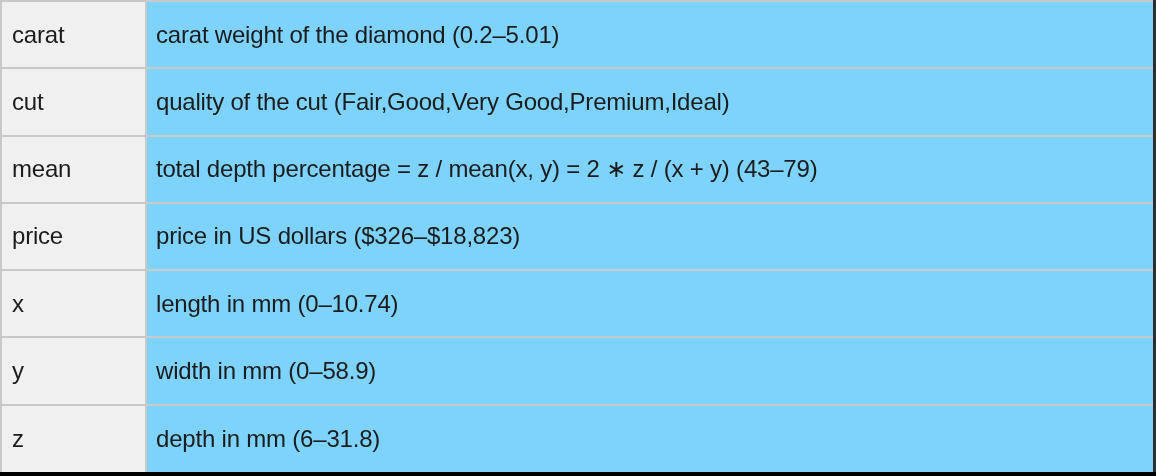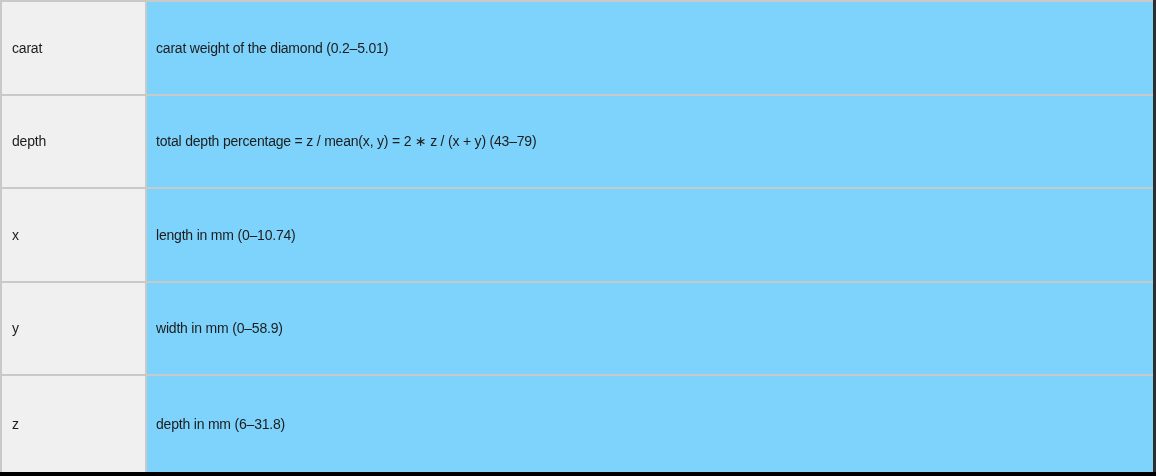--- a/index.html
+++ b/index.html
@@ -5,21 +5,21 @@
   * { box-sizing: border-box; }
   html, body { margin: 0; padding: 0; background: #ffffff; }
   body { width: 1156px; height: 476px; overflow: hidden; }
 
   table.doc-table {
     border-collapse: collapse;
     table-layout: fixed;
     width: 1156px;
     height: 476px;
     font-family: "Liberation Sans", "DejaVu Sans", sans-serif;
-    font-size: 14px;
+    font-size: 24px;
     letter-spacing: -0.2px;
     color: #1c1c1c;
     border-top: 2px solid #c9c9c9;
     border-left: 2px solid #c9c9c9;
     border-right: 3px solid #2e2e2e;
     border-bottom: 4px solid #000000;
   }
   td {
     border: 2px solid #c9c9c9;
     vertical-align: middle;
@@ -39,22 +39,30 @@
 </head>
 <body>
 
 <table class="doc-table">
   <tbody>
     <tr>
       <td class="attr">carat</td>
       <td class="desc">carat weight of the diamond (0.2–5.01)</td>
     </tr>
     <tr>
-      <td class="attr">depth</td>
+      <td class="attr">cut</td>
+      <td class="desc">quality of the cut (Fair,Good,Very Good,Premium,Ideal)</td>
+    </tr>
+    <tr>
+      <td class="attr">mean</td>
       <td class="desc">total depth percentage = z / mean(x, y) = 2 ∗ z / (x + y) (43–79)</td>
+    </tr>
+    <tr>
+      <td class="attr">price</td>
+      <td class="desc">price in US dollars ($326–$18,823)</td>
     </tr>
     <tr>
       <td class="attr">x</td>
       <td class="desc">length in mm (0–10.74)</td>
     </tr>
     <tr>
       <td class="attr">y</td>
       <td class="desc">width in mm (0–58.9)</td>
     </tr>
     <tr>

